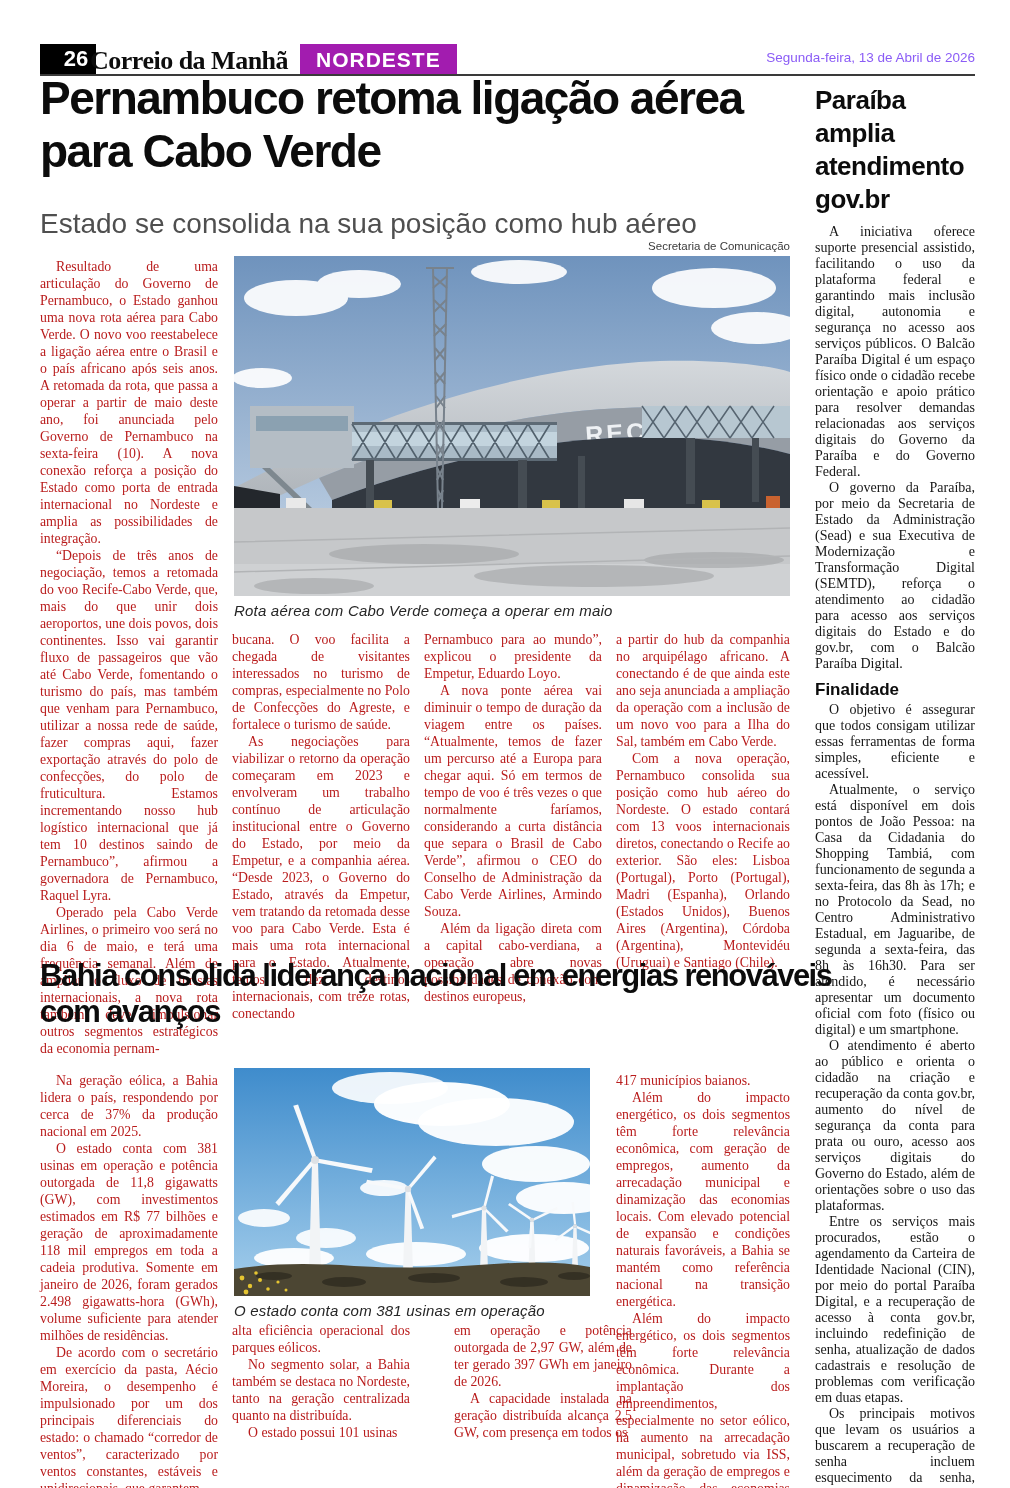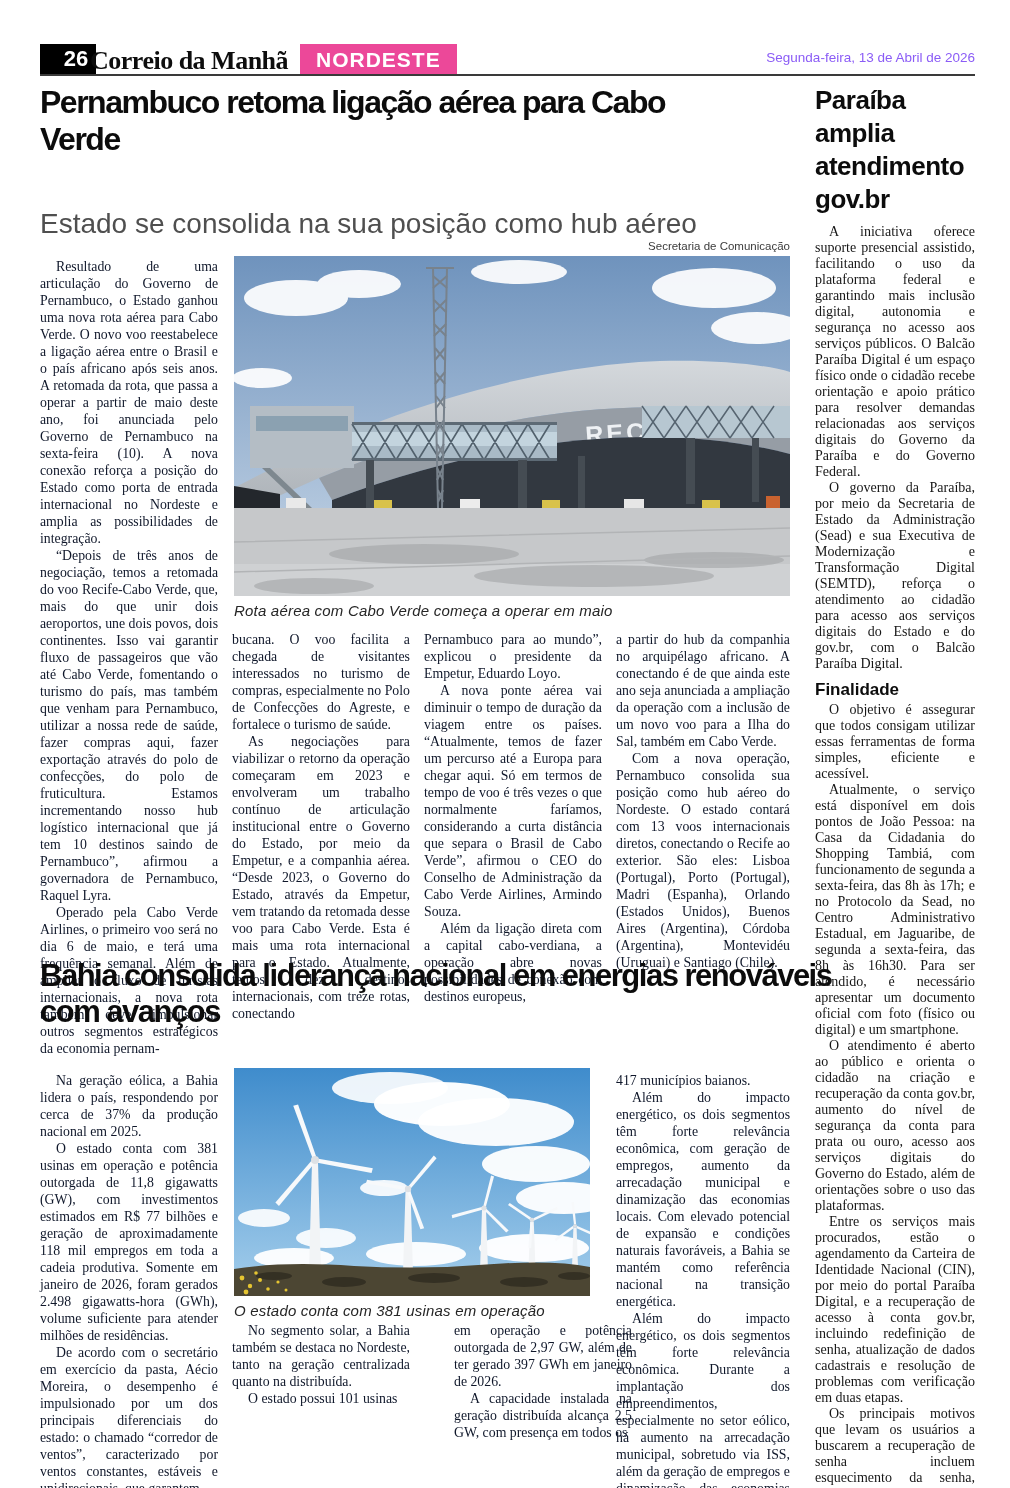--- a/index.html
+++ b/index.html
@@ -6,49 +6,49 @@
   html,body{margin:0;padding:0;background:#9a9a9a;}
   .page{position:relative;width:1010px;height:1488px;background:#ffffff;margin:0 auto;
         font-family:"Liberation Serif",serif;color:#141414;overflow:hidden;}
 
   
   .pagenum{position:absolute;left:40px;top:44px;width:40px;height:30px;background:#000;color:#fff;
            font-family:"Liberation Sans",sans-serif;font-weight:700;font-size:22px;
            display:flex;align-items:center;justify-content:center;padding-left:16px;}
   .masthead{position:absolute;left:90px;top:46px;font-family:"Liberation Serif",serif;
             font-weight:700;font-size:26px;letter-spacing:-0.5px;color:#0d0d0d;}
-  .section-tag{position:absolute;left:300px;top:44px;height:31px;background:#ec4899;color:#fff;
+  .section-tag{position:absolute;left:300px;top:44px;height:31px;background:#a21caf;color:#fff;
                font-family:"Liberation Sans",sans-serif;font-weight:700;font-size:21px;
                letter-spacing:1px;display:flex;align-items:center;padding:0 16px;}
   .edition-date{position:absolute;right:35px;top:50px;font-family:"Liberation Sans",sans-serif;
                 font-size:13.5px;color:#8b5cf6;}
   .header-rule{position:absolute;left:40px;top:74px;width:935px;height:2px;background:#3a3a3a;}
 
   
   .h1{position:absolute;font-family:"Liberation Sans",sans-serif;font-weight:700;color:#0c0c0c;
       letter-spacing:-1.5px;line-height:1.16;margin:0;}
-  .h1-a1{left:40px;top:84px;width:712px;font-size:32px;}
+  .h1-a1{left:40px;top:72px;width:712px;font-size:46px;}
   .h1-a2{left:40px;top:958px;width:800px;font-size:31px;}
   .subhead{position:absolute;left:40px;top:208px;width:740px;margin:0;
            font-family:"Liberation Sans",sans-serif;font-weight:400;font-size:28px;color:#4f4f4f;}
 
   
   .photo{position:absolute;display:block;}
   .photo1{left:234px;top:256px;width:556px;height:340px;}
   .photo2{left:234px;top:1068px;width:356px;height:228px;}
   .credit{position:absolute;font-family:"Liberation Sans",sans-serif;font-size:11.5px;color:#3c3c3c;}
   .credit1{right:220px;top:240px;}
   .credit2{right:420px;top:1096px;}
   .caption{position:absolute;font-family:"Liberation Sans",sans-serif;font-style:italic;
            font-size:15px;color:#262626;letter-spacing:0.2px;}
   .caption1{left:234px;top:602px;width:556px;}
   .caption2{left:234px;top:1302px;width:400px;}
 
   
-  .col{position:absolute;width:178px;font-size:13.8px;line-height:17px;text-align:justify;color:#0f172a;}
+  .col{position:absolute;width:178px;font-size:13.8px;line-height:17px;text-align:justify;color:#b91c1c;}
   .col p{margin:0;}
   .col p.ind{text-indent:16px;}
   .a1c1{left:40px;top:258px;}
   .a1c2{left:232px;top:631px;}
   .a1c3{left:424px;top:631px;}
   .a1c4{left:616px;top:631px;width:174px;}
   .a2c1{left:40px;top:1072px;}
   .a2c2{left:232px;top:1322px;}
   .a2c3{left:408px;top:1322px;margin-left:46px;}
   .a2c4{left:616px;top:1072px;width:174px;}
@@ -308,20 +308,21 @@
   </svg>
 
   <div class="caption caption2">O estado conta com 381 usinas em operação</div>
 
   <div class="col a2c1">
     <p class="ind">Na geração eólica, a Bahia lidera o país, respondendo por cerca de 37% da produção nacional em 2025.</p>
     <p class="ind">O estado conta com 381 usinas em operação e potência outorgada de 11,8 gigawatts (GW), com investimentos estimados em R$ 77 bilhões e geração de aproximadamente 118 mil empregos em toda a cadeia produtiva. Somente em janeiro de 2026, foram gerados 2.498 gigawatts-hora (GWh), volume suficiente para atender milhões de residências.</p>
     <p class="ind">De acordo com o secretário em exercício da pasta, Aécio Moreira, o desempenho é impulsionado por um dos principais diferenciais do estado: o chamado “corredor de ventos”, caracterizado por ventos constantes, estáveis e unidirecionais, que garantem</p>
   </div>
   <div class="col a2c2">
+    <p>alta eficiência operacional dos parques eólicos.</p>
     <p class="ind">No segmento solar, a Bahia também se destaca no Nordeste, tanto na geração centralizada quanto na distribuída.</p>
     <p class="ind">O estado possui 101 usinas</p>
   </div>
   <div class="col a2c3">
     <p>em operação e potência outorgada de 2,97 GW, além de ter gerado 397 GWh em janeiro de 2026.</p>
     <p class="ind">A capacidade instalada na geração distribuída alcança 2,5 GW, com presença em todos os</p>
   </div>
   <div class="col a2c4">
     <p>417 municípios baianos.</p>
     <p class="ind">Além do impacto energético, os dois segmentos têm forte relevância econômica, com geração de empregos, aumento da arrecadação municipal e dinamização das economias locais. Com elevado potencial de expansão e condições naturais favoráveis, a Bahia se mantém como referência nacional na transição energética.</p>

